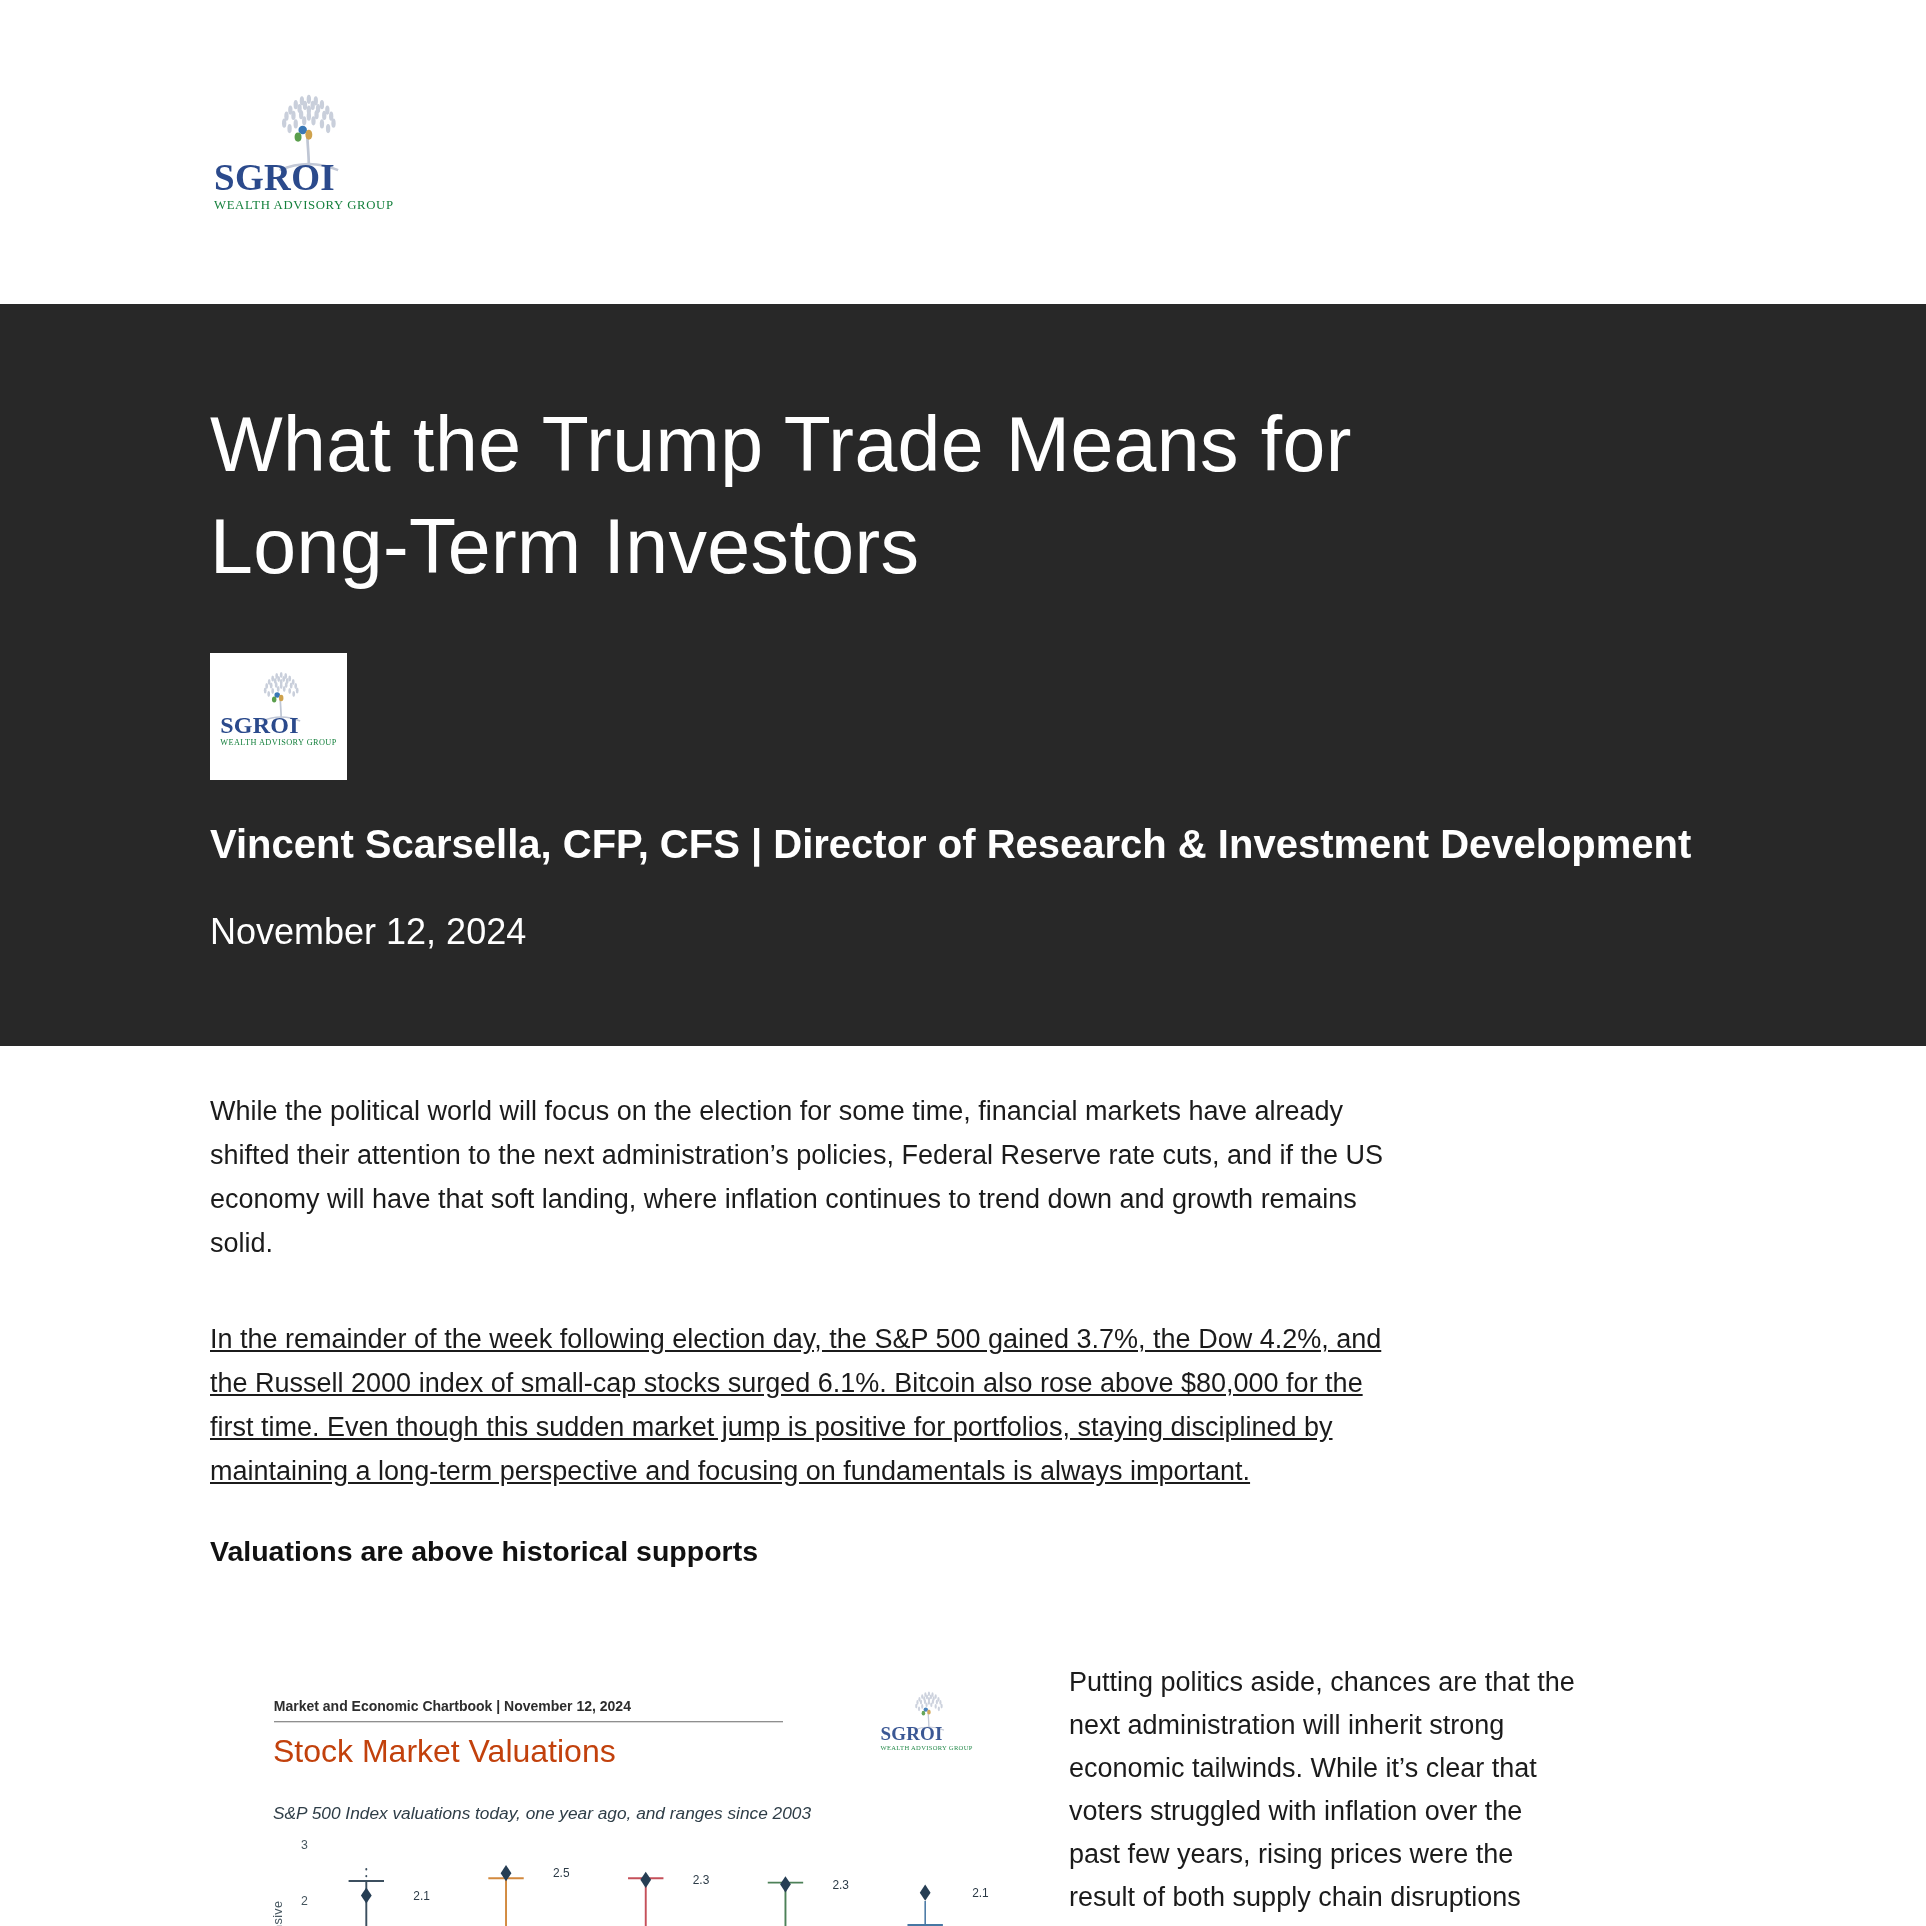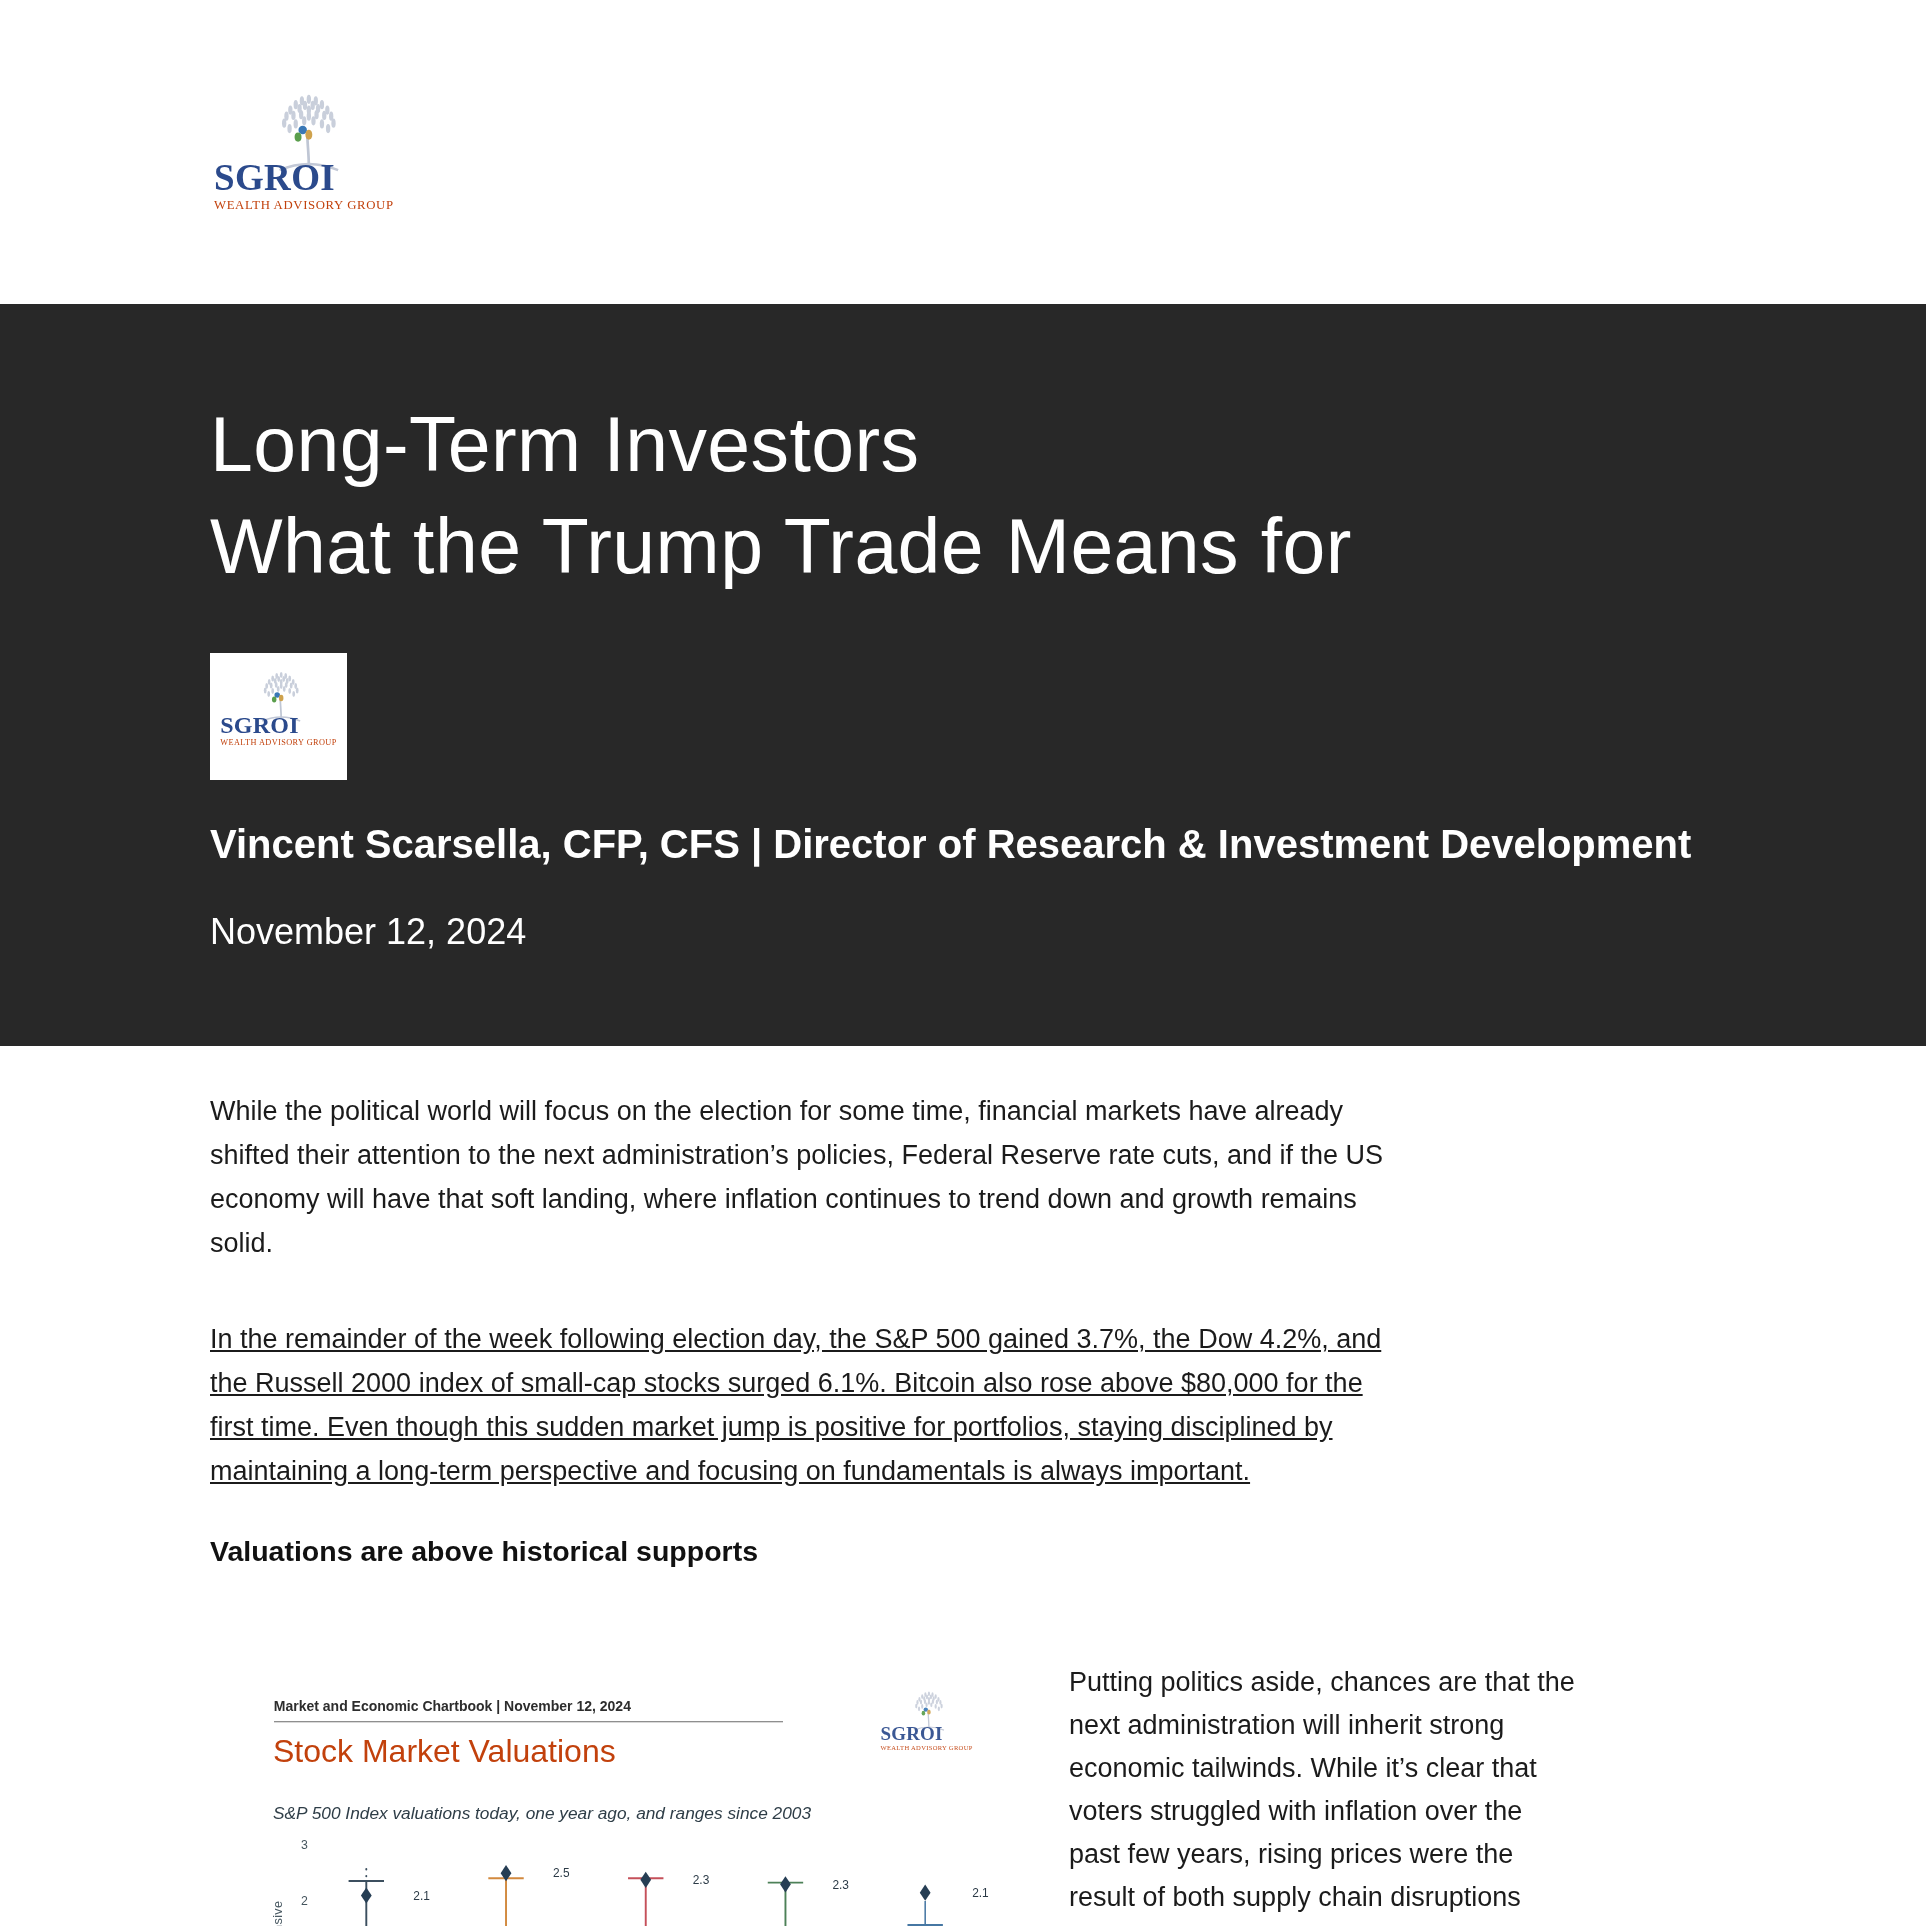--- a/index.html
+++ b/index.html
@@ -6,21 +6,21 @@
   html,body { width:1965px; height:2542px; background:#ffffff;
     font-family:"Liberation Sans", sans-serif; color:#1b1b1b; }
   .page { position:relative; width:1965px; height:2542px; overflow:hidden; background:#ffffff; }
 
   
   .sgroi { position:relative; display:inline-block; padding-top:1.15em; line-height:1; }
   .sgroi-tree { position:absolute; width:2.1em; height:2.5em; left:1.5em; top:-0.7em; z-index:1; }
   .sgroi-name { position:relative; z-index:2; font-family:"Liberation Serif", serif;
     font-weight:700; font-size:1em; color:#2b4a8c; letter-spacing:0.01em; }
   .sgroi-tag { position:relative; z-index:2; font-family:"Liberation Serif", serif;
-    font-size:0.345em; color:#c2410c; letter-spacing:0.05em; margin-top:0.3em; white-space:nowrap; }
+    font-size:0.345em; color:#15803d; letter-spacing:0.05em; margin-top:0.3em; white-space:nowrap; }
   .logo-lg { font-size:37px; position:absolute; left:214px; top:116px; }
 
   
   .hero { position:absolute; left:0; top:304px; width:1965px; height:742px; background:#282828; }
   .hero-title { position:absolute; left:210px; top:89px; color:#ffffff;
     font-size:77px; line-height:102px; font-weight:400; letter-spacing:0.4px; }
   .hero-logo-box { position:absolute; left:210px; top:349px; width:137px; height:127px;
     background:#ffffff; display:flex; align-items:center; justify-content:center; }
   .hero-logo-box .sgroi { font-size:24px; }
   .hero-author { position:absolute; left:210px; top:518px; color:#ffffff;
@@ -101,22 +101,22 @@
   <div class="sgroi logo-lg">
     <svg class="sgroi-tree" viewBox="0 0 201.594 240" width="78" height="92">
         <use href="#sgroi-tree-sym"></use>
       </svg>
     <div class="sgroi-name">SGROI</div>
     <div class="sgroi-tag">WEALTH ADVISORY GROUP</div>
   </div>
 
   <section class="hero">
     <div class="hero-title">
+      <div>What the Trump Trade Means for</div>
       <div>Long-Term Investors</div>
-      <div>What the Trump Trade Means for</div>
     </div>
     <div class="hero-logo-box">
       <div class="sgroi">
         <svg class="sgroi-tree" viewBox="0 0 130.188 155" width="50" height="60">
             <use href="#sgroi-tree-sym"></use>
           </svg>
         <div class="sgroi-name">SGROI</div>
         <div class="sgroi-tag">WEALTH ADVISORY GROUP</div>
       </div>
     </div>

